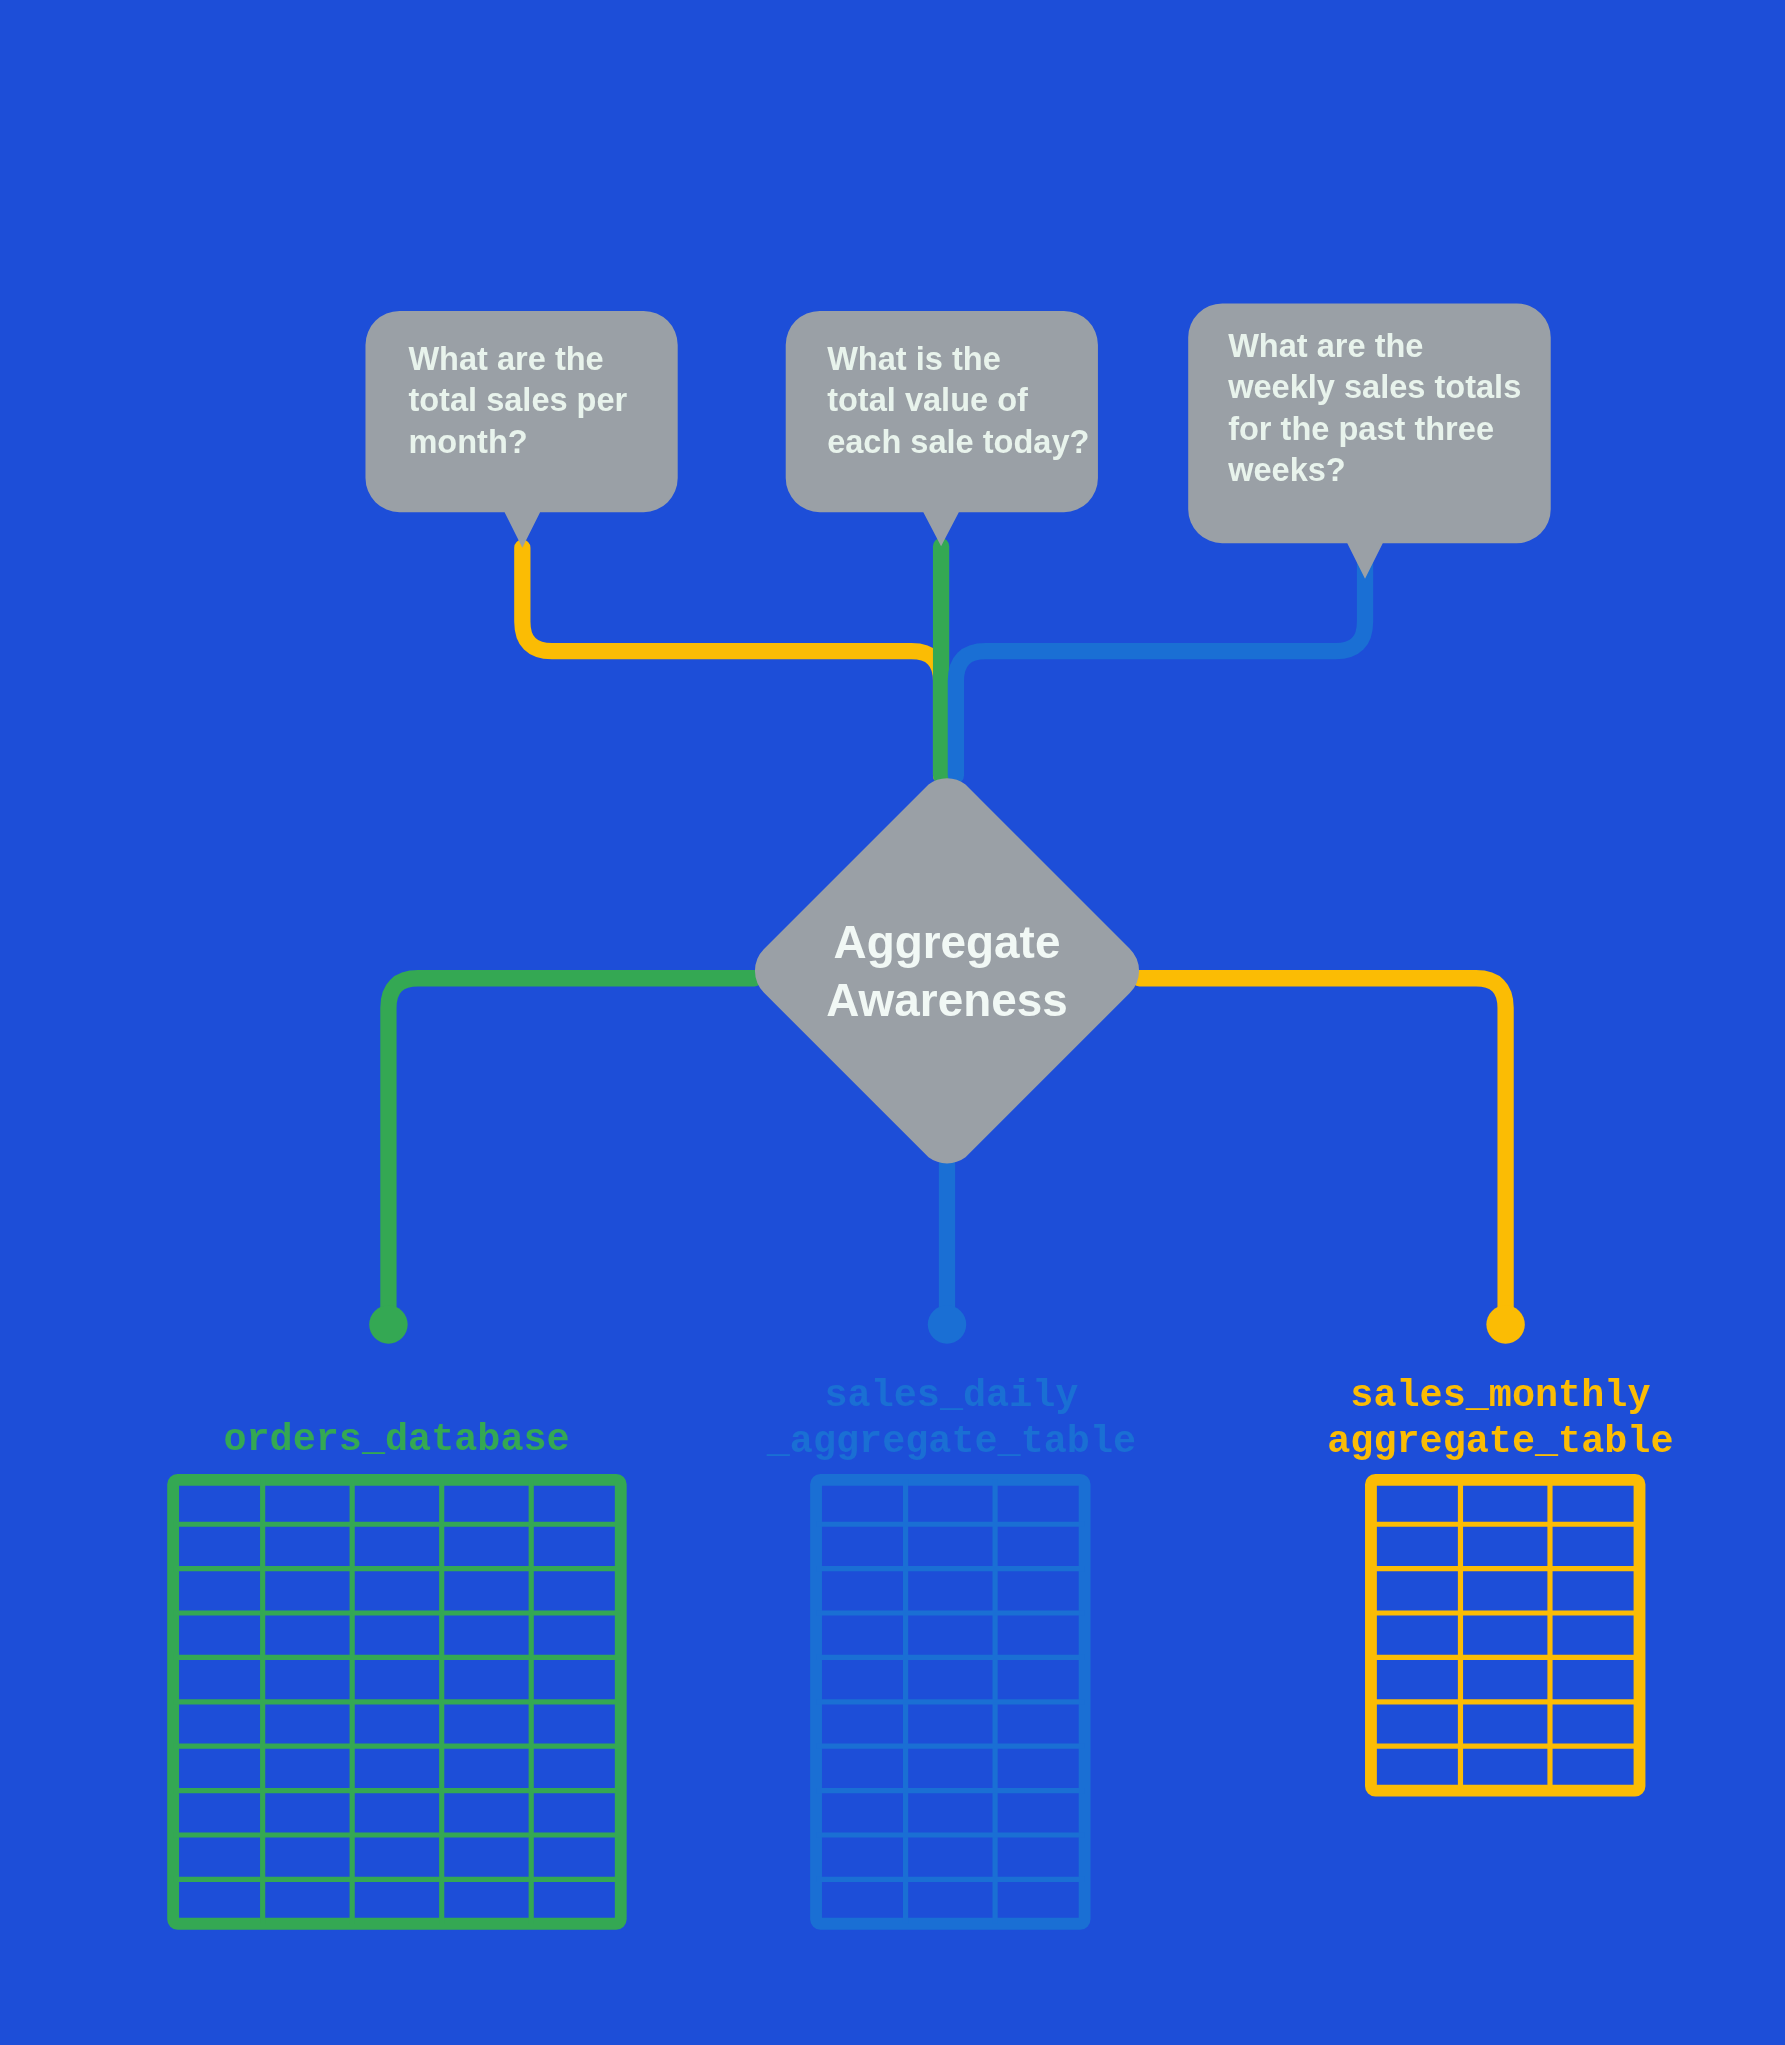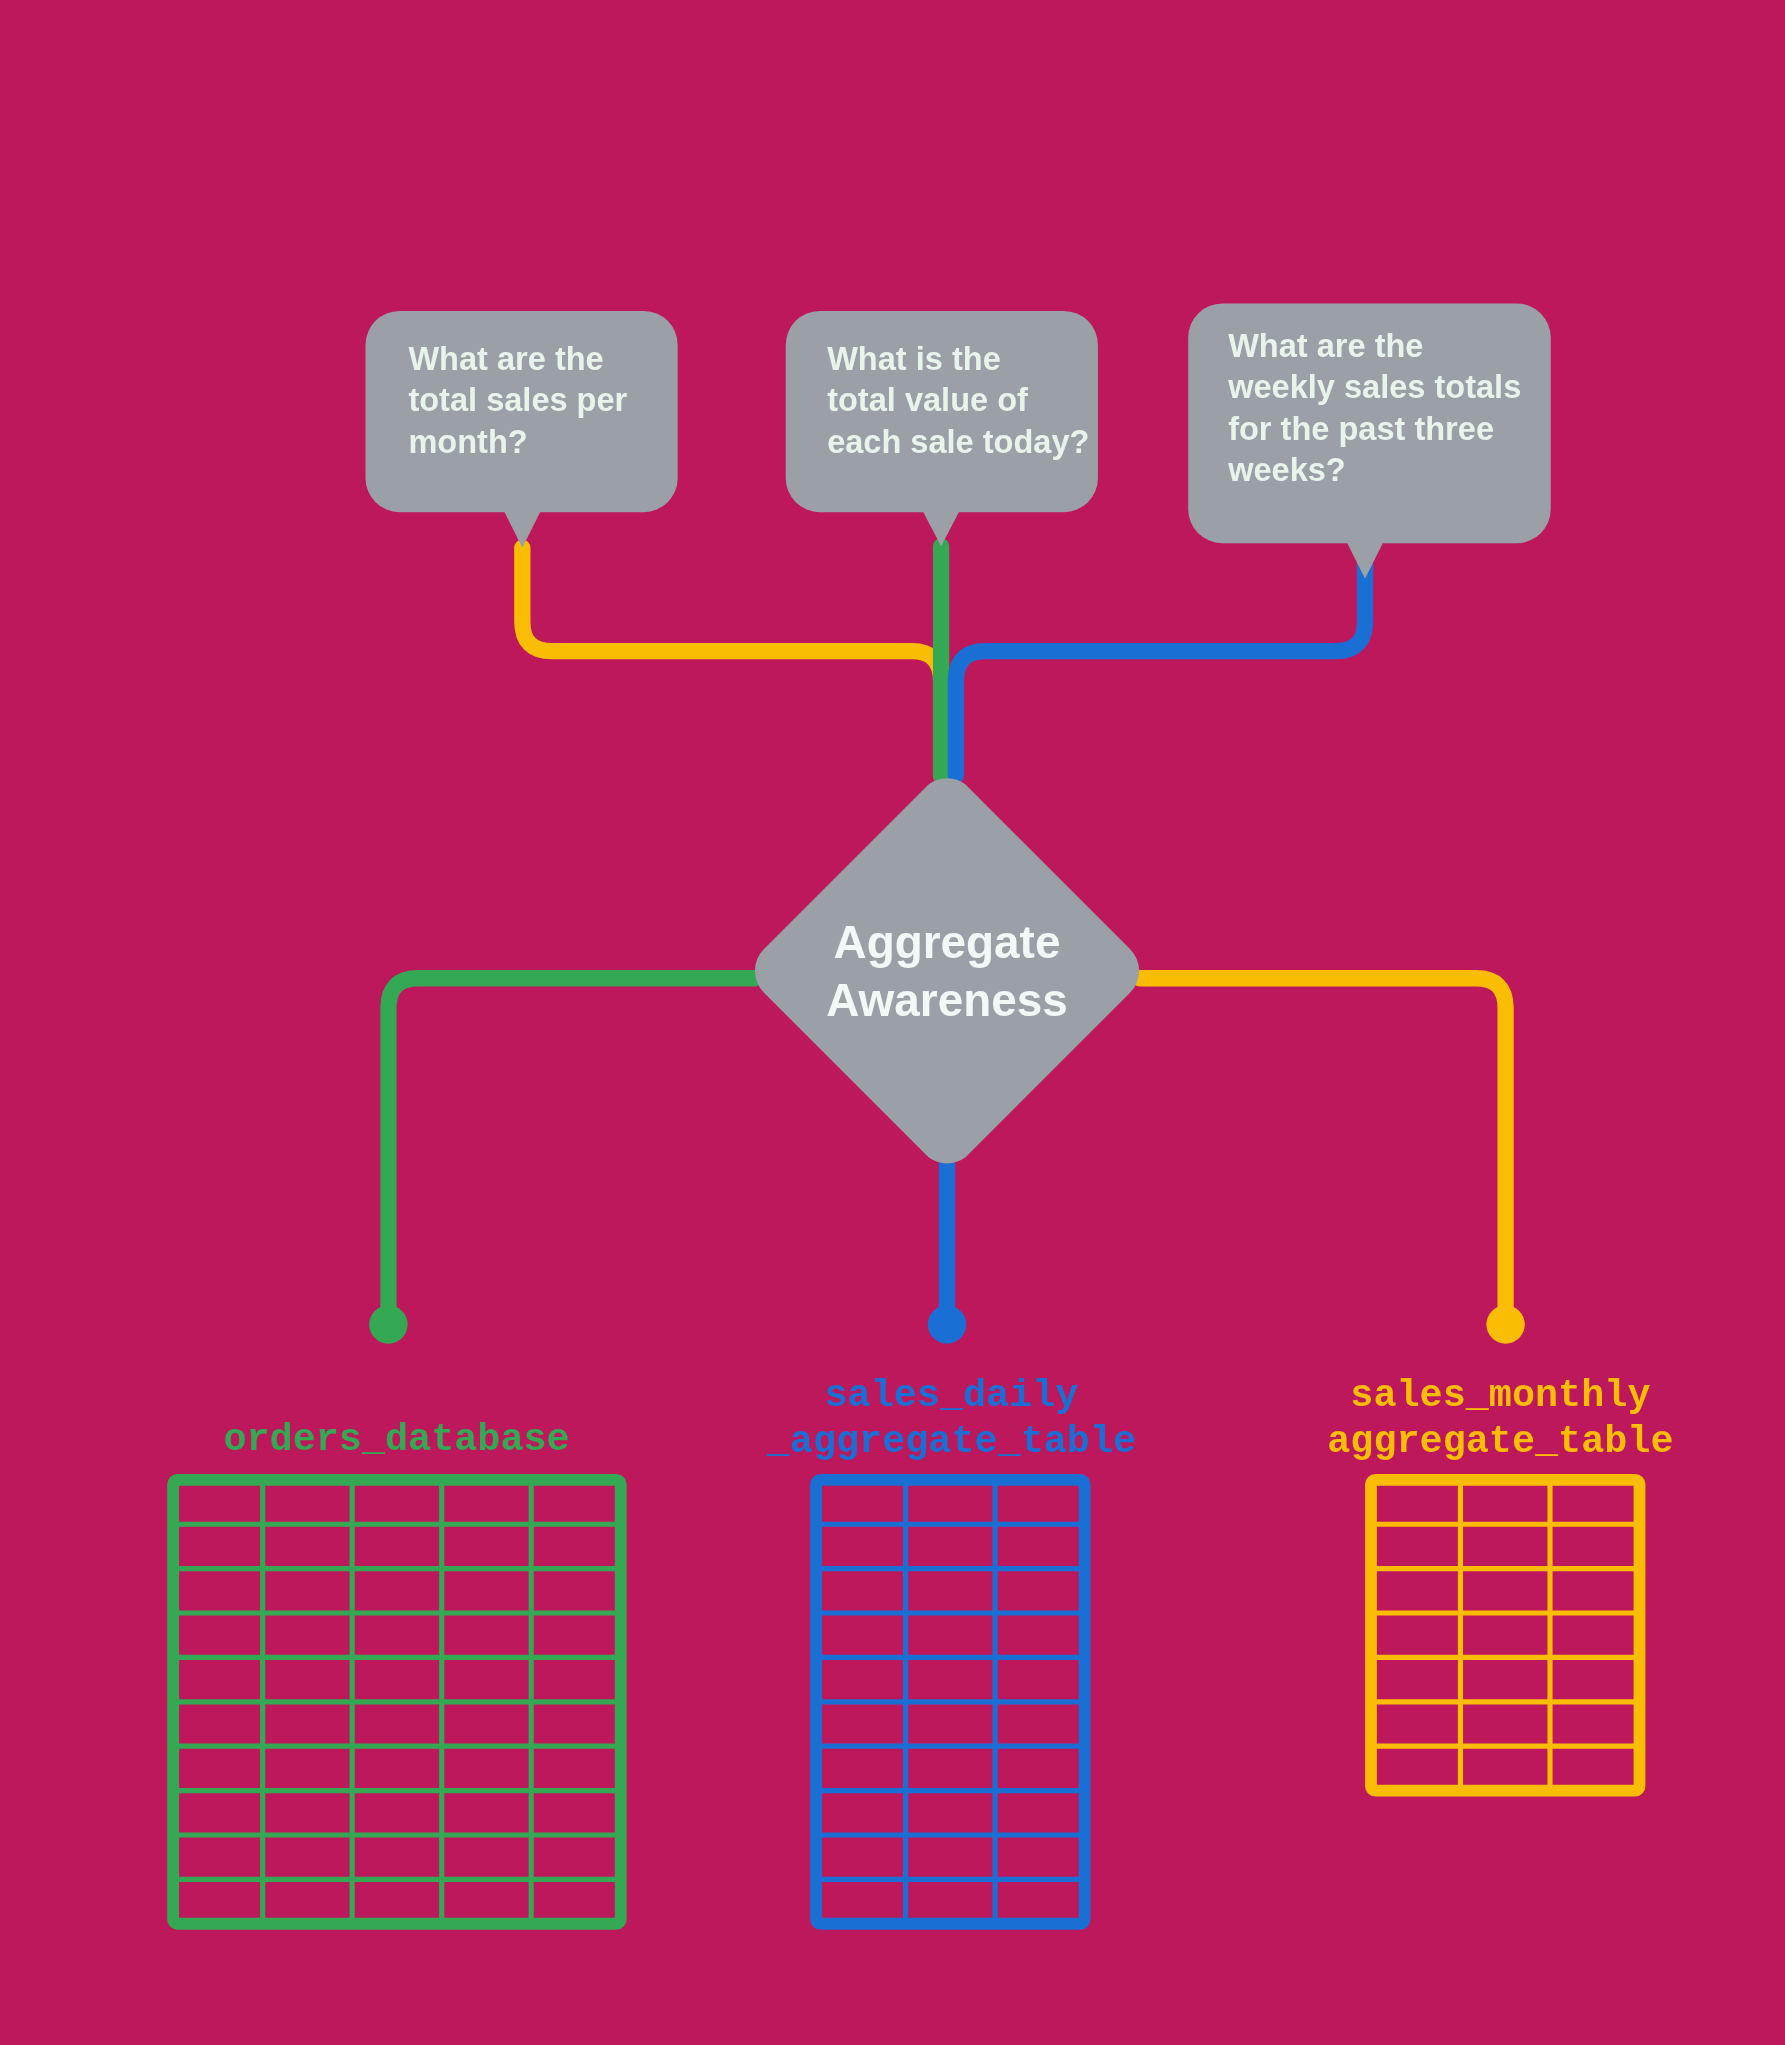--- a/index.html
+++ b/index.html
@@ -7,21 +7,21 @@
     padding: 0;
     background: #ffffff;
   }
   body {
     font-family: "Liberation Sans", sans-serif;
   }
   #stage {
     position: relative;
     width: 1786px;
     height: 2046px;
-    background: #be185d;
+    background: #1d4ed8;
     overflow: hidden;
   }
   svg.layer {
     position: absolute;
     top: 0;
     left: 0;
     width: 1786px;
     height: 2046px;
   }
   .bubble-text {

